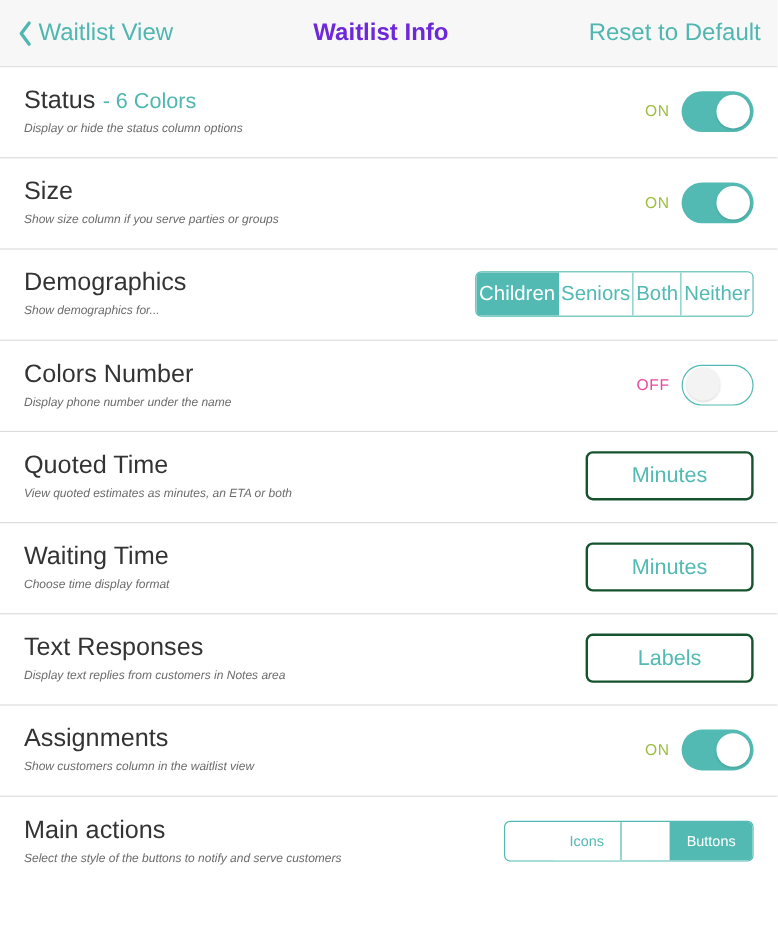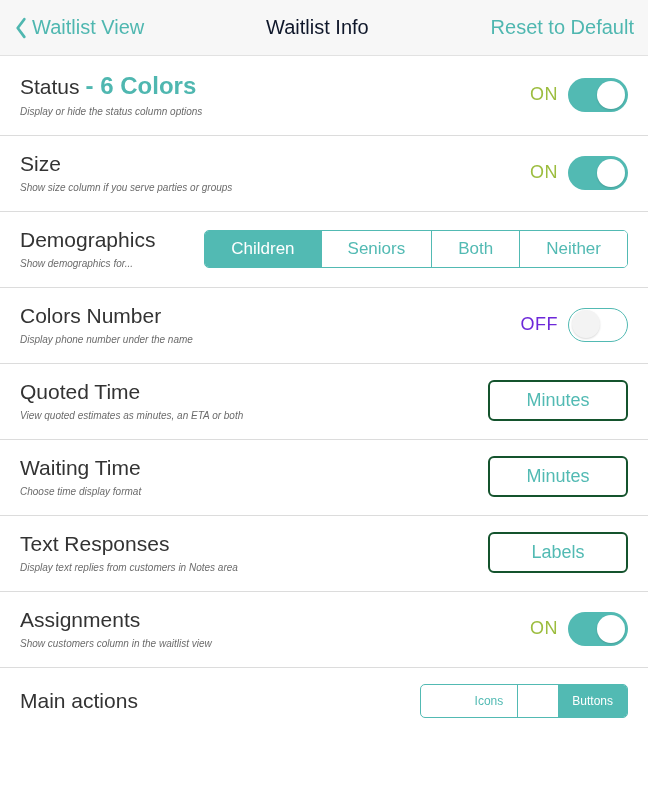--- a/index.html
+++ b/index.html
@@ -8,56 +8,56 @@
     height: 56px;
     background: #f7f7f7;
     border-bottom: 1px solid #e2e2e2;
     display: flex;
     align-items: center;
     justify-content: space-between;
     padding: 12px 14px;
   }
   .header-left { display:flex; align-items:center; color:#4fb7b0; font-size:20px; cursor:pointer; }
   .header-left svg { width:14px; height:22px; margin-right:4px; }
-  .header-title { font-size:20px; font-weight:400; color:#0f172a; }
+  .header-title { font-size:20px; font-weight:700; color:#6d28d9; }
   .header-right { color:#4fb7b0; font-size:20px; cursor:pointer; }
   .list { }
   .row {
     border-bottom: 1px solid #dcdcdc;
     padding: 16px 20px 18px 20px;
     display:flex;
     align-items:center;
     justify-content:center;
     gap: 12px;
   }
   .row .text { flex:1; }
   .row .title-line { display:flex; align-items:baseline; gap:6px; }
   .row .title { font-size:21px; color:#333; font-weight:400; }
-  .row .badge { font-size:24px; color:#4fb7b0; font-weight:700; }
+  .row .badge { font-size:18px; color:#4fb7b0; font-weight:400; }
   .row .sub { font-size:10px; color:#6b6b6b; margin-top:6px;font-style:italic; }
   .control { display:flex; align-items:center; gap:10px; }
-  .state-label { font-size:18px; letter-spacing:0.5px; }
+  .state-label { font-size:13px; letter-spacing:0.5px; }
   .state-on { color:#9cbd3f; }
-  .state-off { color:#6d28d9; }
+  .state-off { color:#ec4899; }
   .switch {
     width:60px; height:34px; border-radius:17px; position:relative; cursor:pointer;
   }
   .switch.on { background:#52bab3; }
   .switch.off { background:#fff; border:1.5px solid #52bab3; }
   .knob {
     position:absolute; width:28px; height:28px; border-radius:50%; background:#fff; top:3px;
     box-shadow: 0 1px 2px rgba(0,0,0,0.15);
   }
   .switch.on .knob { right:3px; }
   .switch.off .knob { left:3px; background:#f3f3f3; top:1.5px; }
   .segmented {
     display:flex; border:1px solid #52bab3; border-radius:5px; overflow:hidden; height:38px;
   }
   .segmented .seg {
-    padding: 0 26px; display:flex; align-items:center; justify-content:center;
+    padding: 0 2px; display:flex; align-items:center; justify-content:center;
     font-size:17px; color:#52bab3; background:#fff; cursor:pointer;
     border-right:1px solid #52bab3;
   }
   .segmented .seg:last-child { border-right:none; }
   .segmented .seg.selected { background:#52bab3; color:#fff; }
   .segmented.small .seg { padding: 0 14px; font-size:12px; height:32px;margin-left:40px; }
   .select-pill {
     border:2px solid #14532d; border-radius:6px; color:#52bab3; font-size:18px;
     padding: 8px 34px; background:#fff; cursor:pointer; min-width:140px; text-align:center;
   }
@@ -174,20 +174,21 @@
       <span class="state-label state-on">ON</span>
       <div class="switch on">
           <div class="knob"></div>
         </div>
     </div>
   </div>
 
   <div class="row" style="border-bottom:none;">
     <div class="text">
       <div class="title">Main actions</div>
+      <div class="sub">Select the style of the buttons to notify and serve customers</div>
     </div>
     <div class="control">
       <div class="segmented small" style="height:34px;">
         <div class="seg">Icons</div>
         <div class="seg selected">Buttons</div>
       </div>
     </div>
   </div>
 
 </div>

